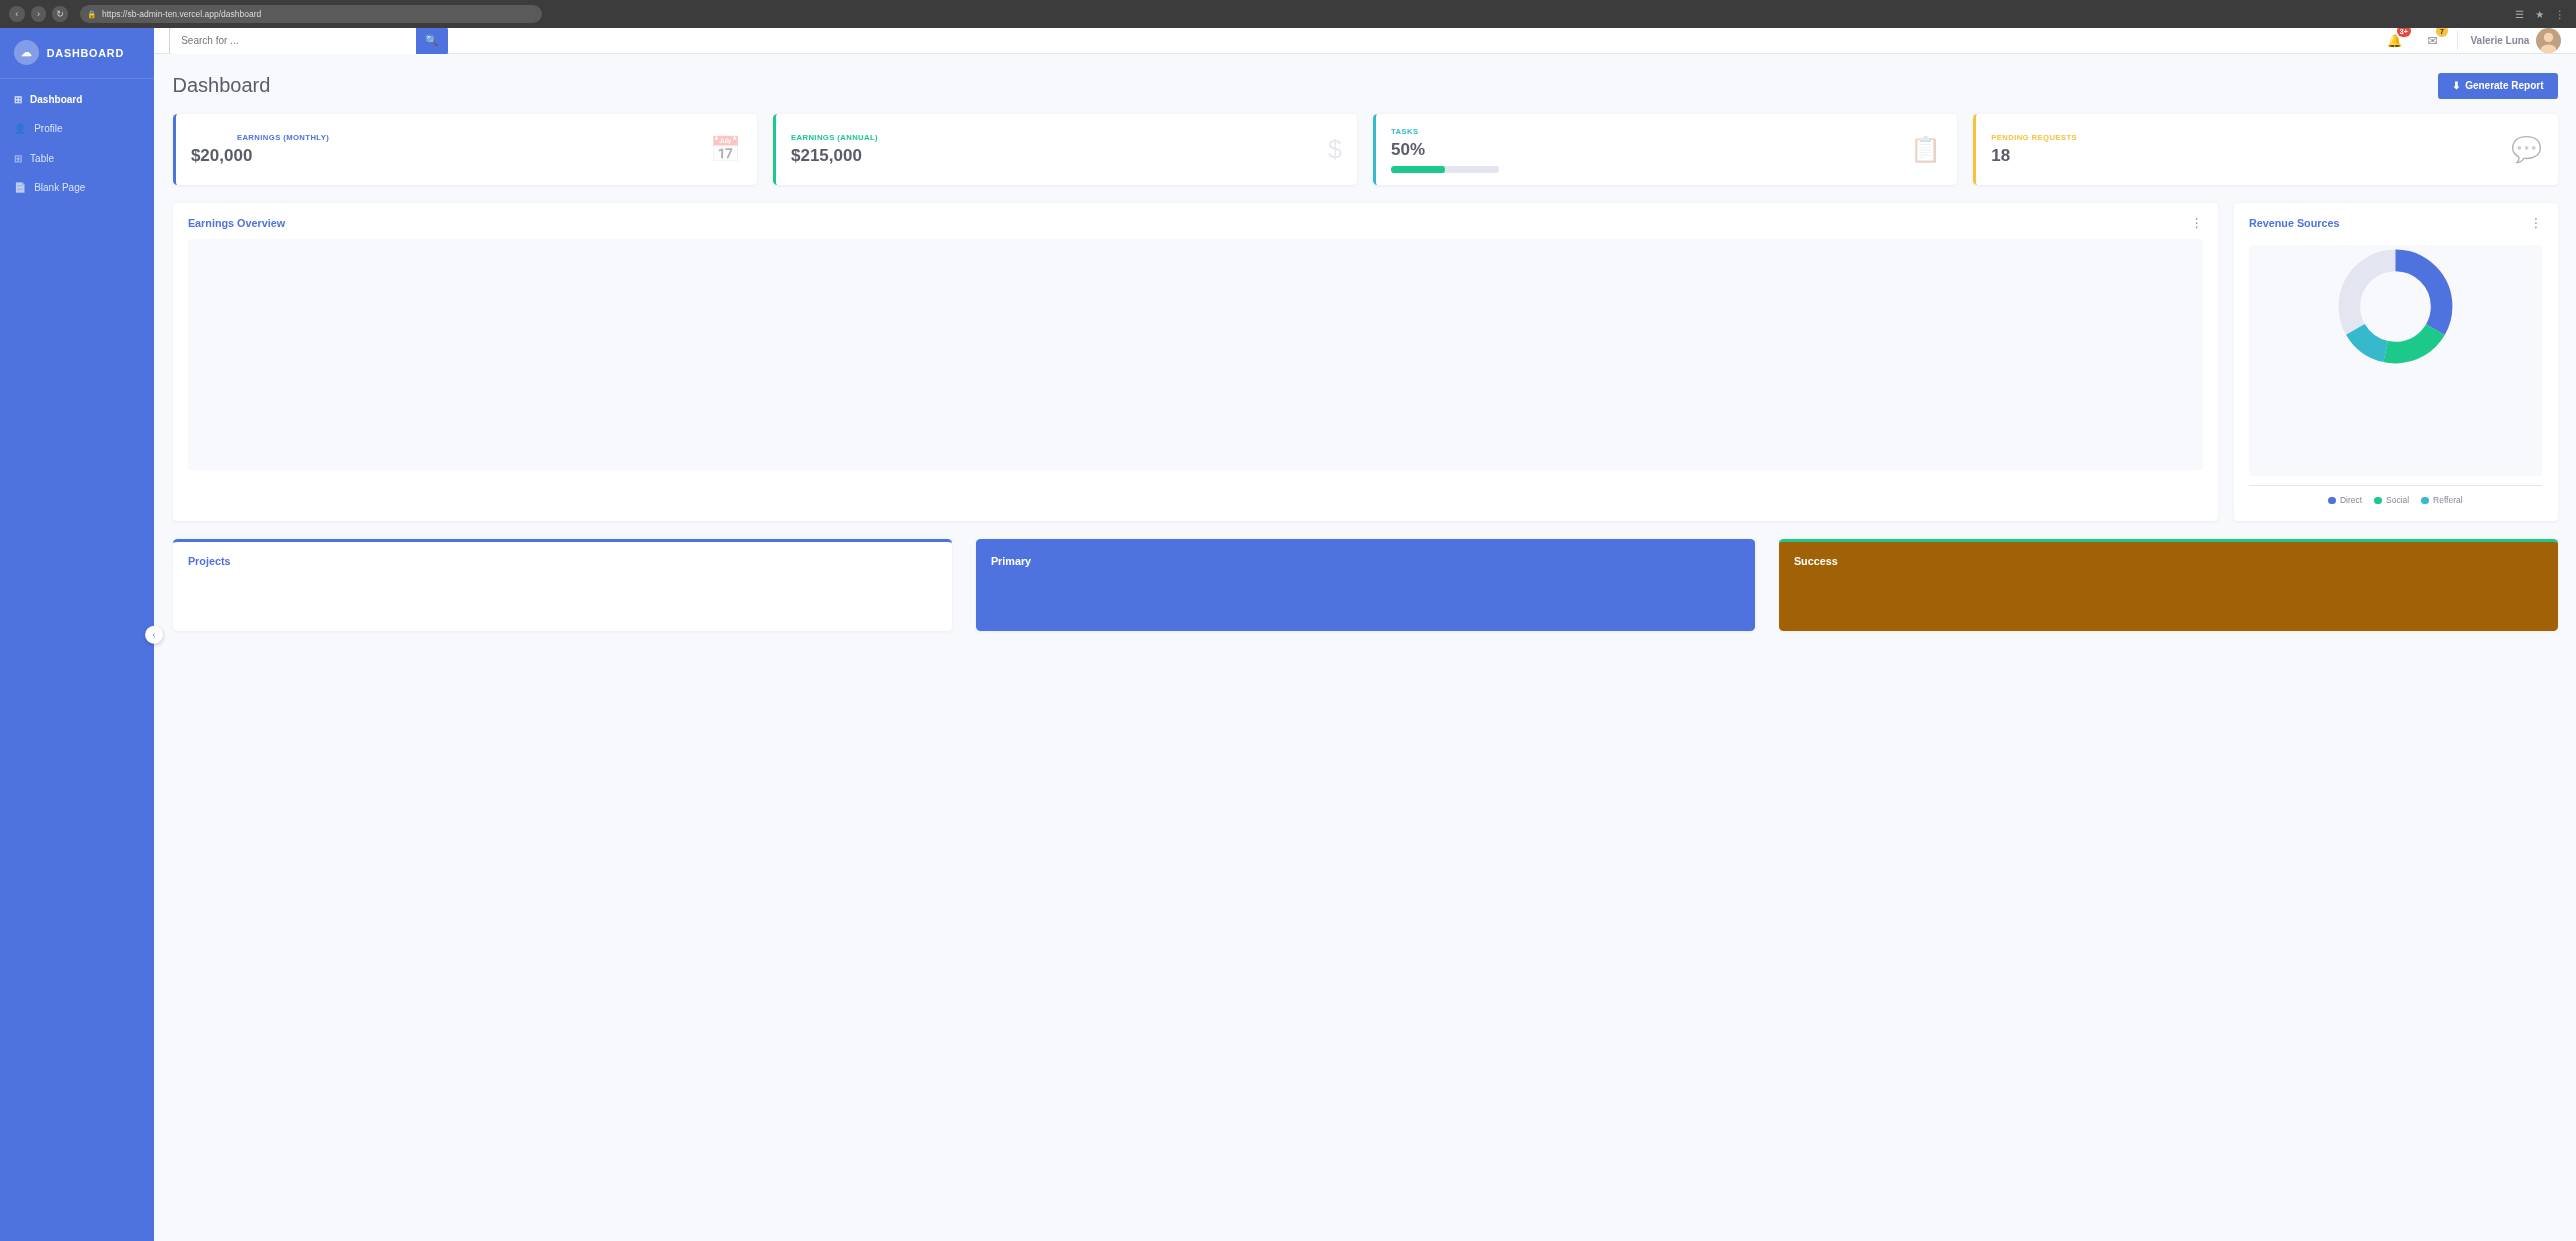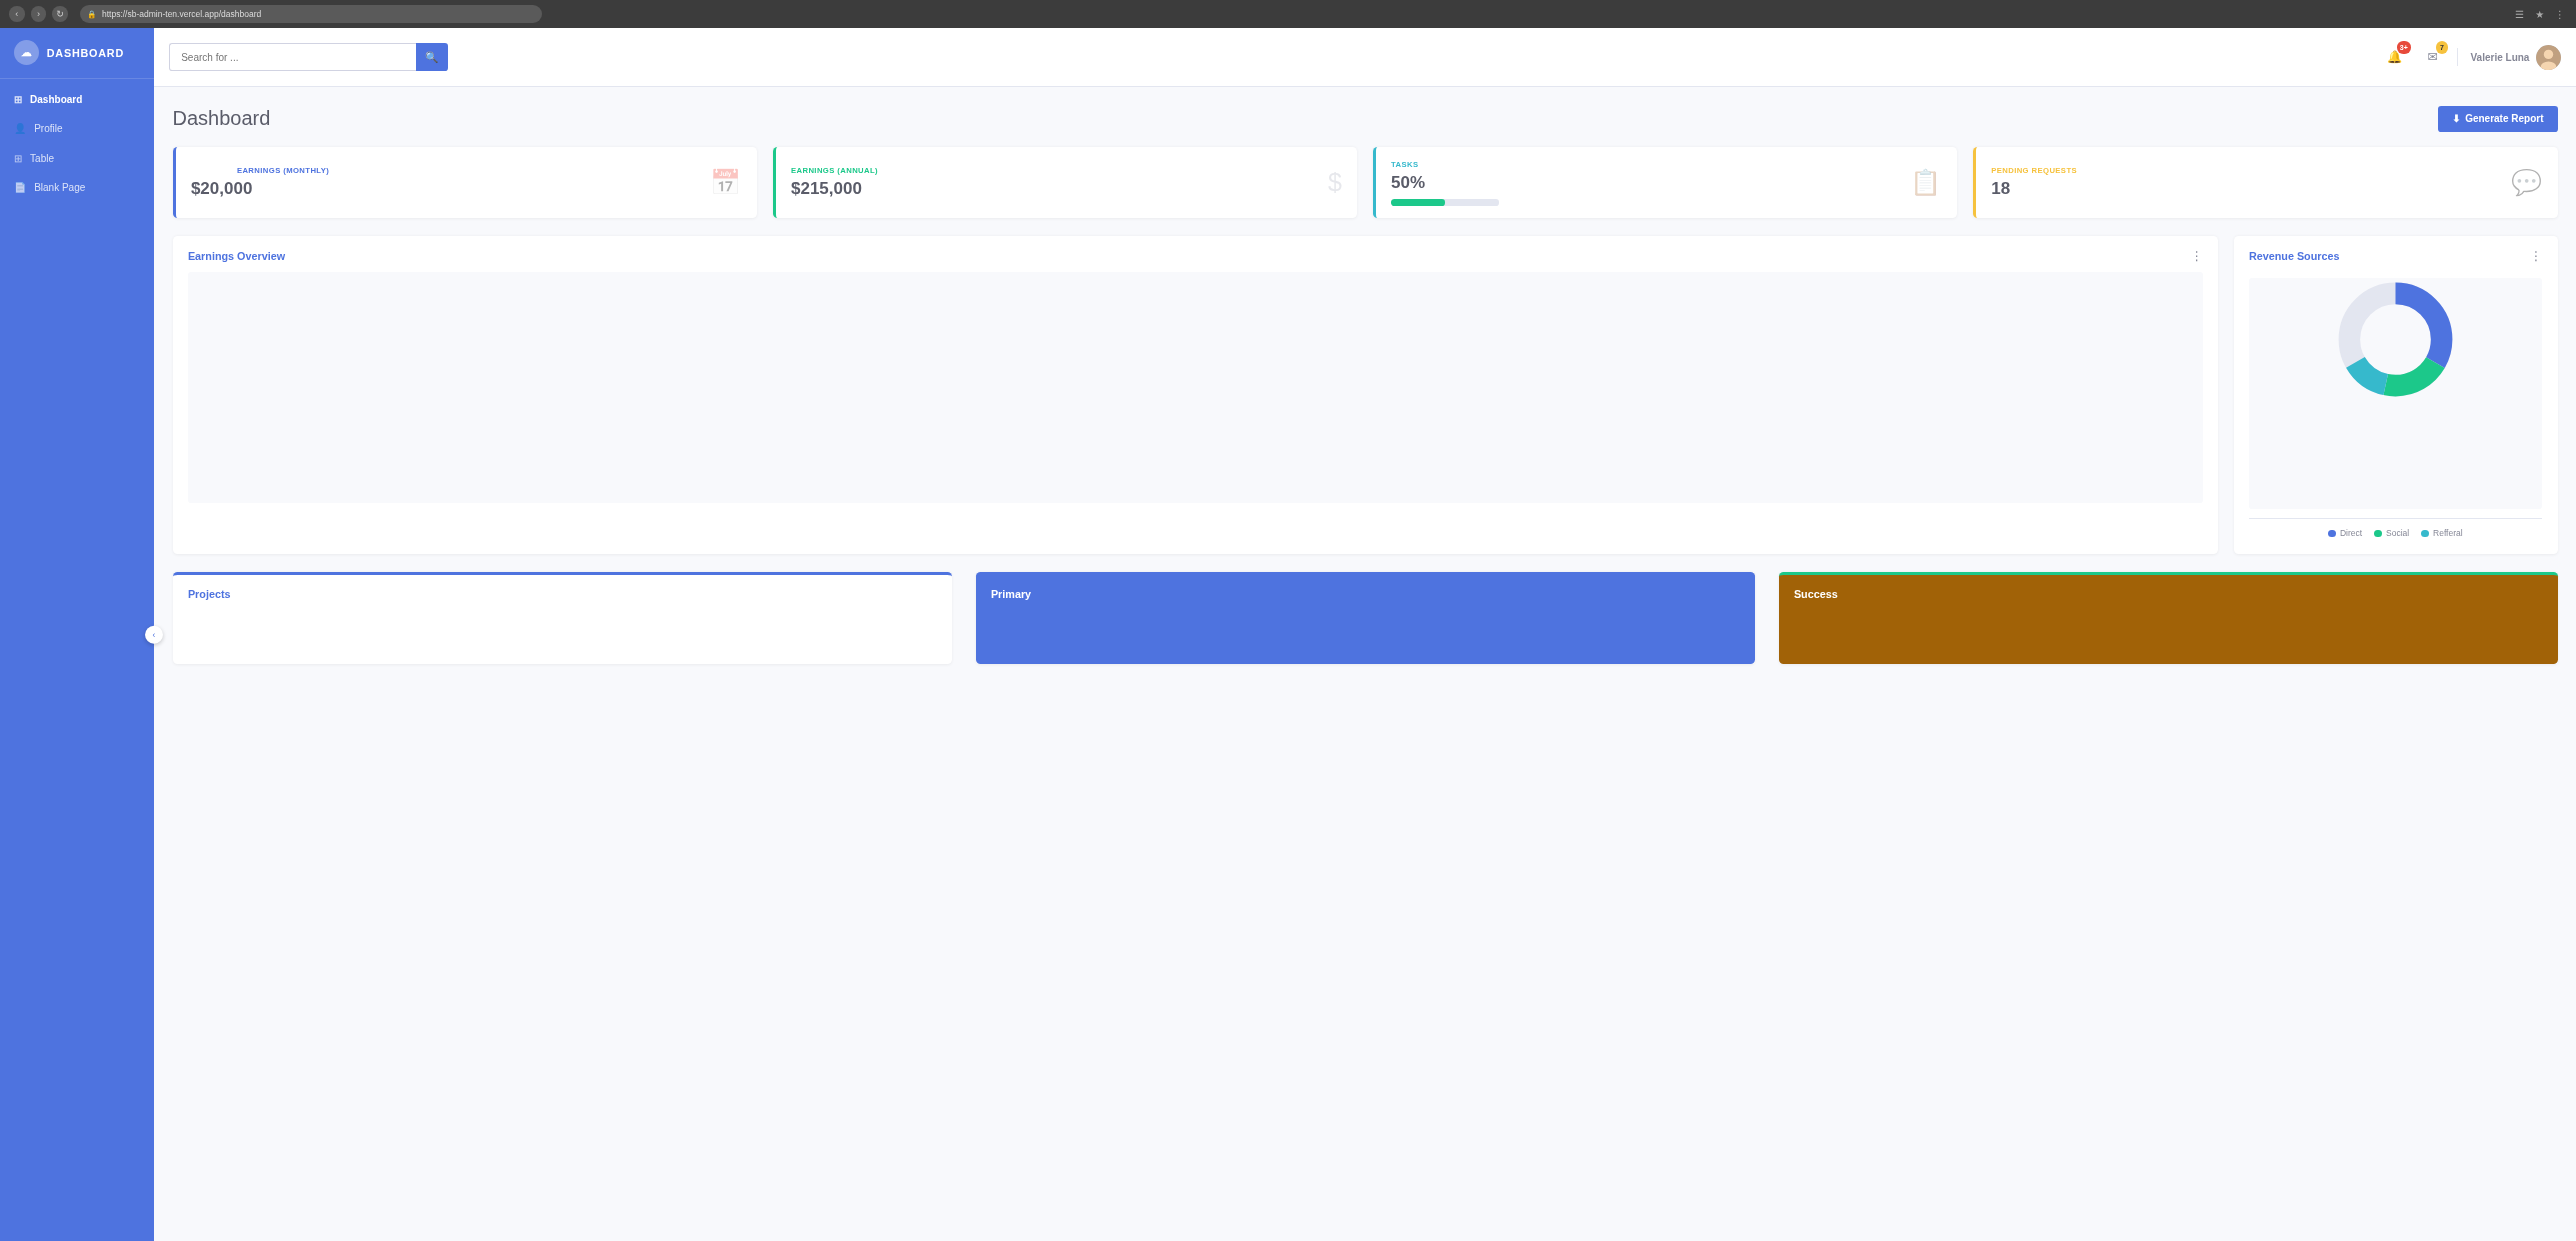--- a/index.html
+++ b/index.html
@@ -120,21 +120,21 @@
     .main-content {
       flex: 1;
       display: flex;
       flex-direction: column;
       overflow: hidden;
     }
 
     
     .topbar {
       background: white;
-      height: 59px;
+      height: 26px;
       display: flex;
       align-items: center;
       padding: 0 15.4px;
       border-bottom: 0.8px solid #e3e6f0;
       gap: 9.2px;
       flex-shrink: 0;
     }
     .search-container {
       display: flex;
       align-items: center;

